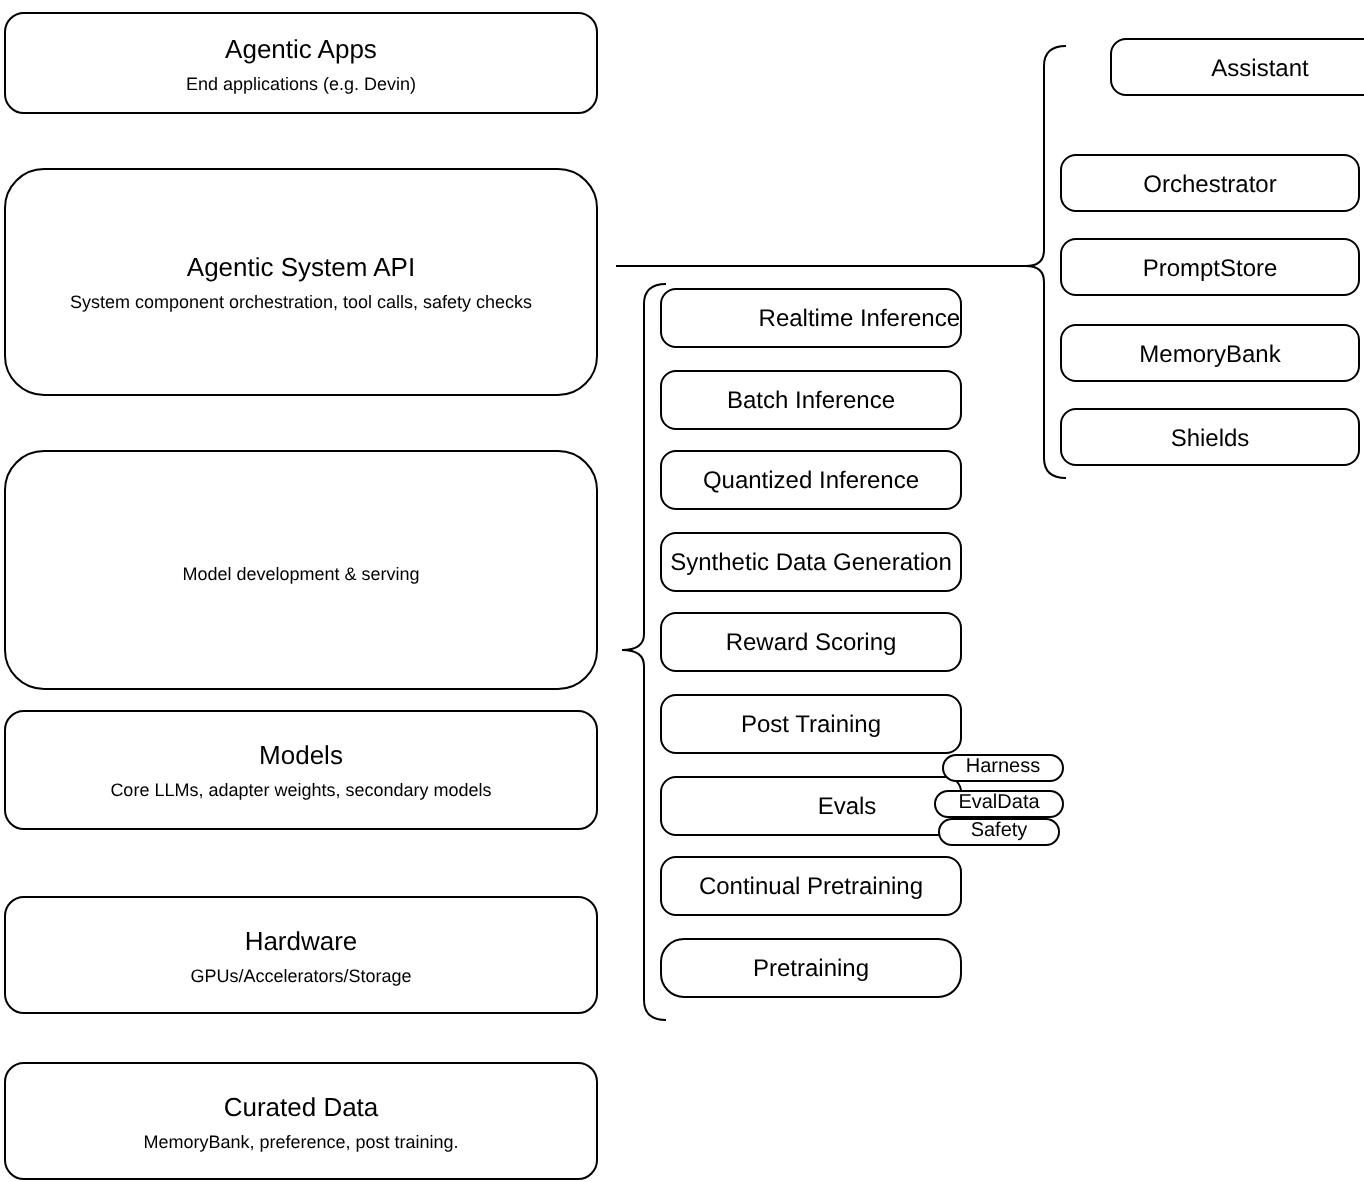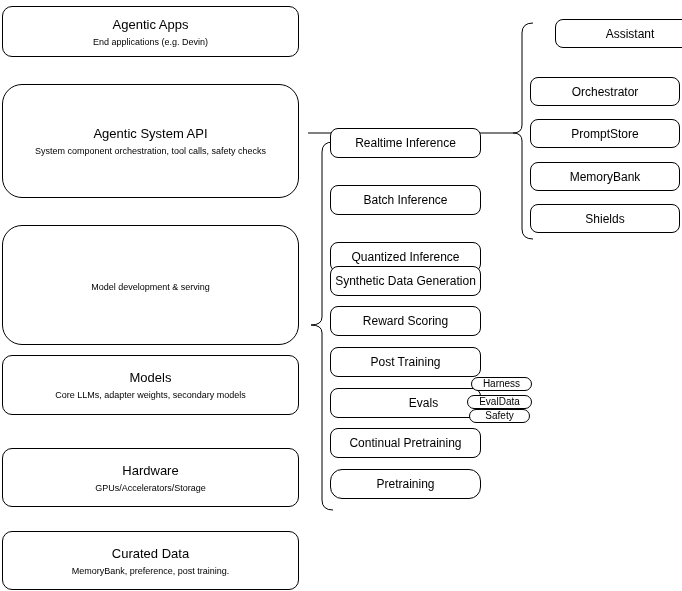--- a/index.html
+++ b/index.html
@@ -80,27 +80,27 @@
   <div class="box left-col r10" style="top:448px;height:59px;">
     <div class="title">Hardware</div>
     <div class="sub">GPUs/Accelerators/Storage</div>
   </div>
 
   <div class="box left-col r10" style="top:531px;height:59px;">
     <div class="title">Curated Data</div>
     <div class="sub">MemoryBank, preference, post training.</div>
   </div>
 
-  <div class="box mid-col" style="top:128px;">
+  <div class="box mid-col" style="top:144px;align-items:flex-end;">
     <div class="label">Realtime Inference</div>
   </div>
   <div class="box mid-col" style="top:185px;">
     <div class="label">Batch Inference</div>
   </div>
-  <div class="box mid-col" style="top:242px;">
+  <div class="box mid-col" style="top:225px;">
     <div class="label">Quantized Inference</div>
   </div>
   <div class="box mid-col" style="top:266px;">
     <div class="label">Synthetic Data Generation</div>
   </div>
   <div class="box mid-col" style="top:306px;">
     <div class="label">Reward Scoring</div>
   </div>
   <div class="box mid-col" style="top:347px;">
     <div class="label">Post Training</div>

